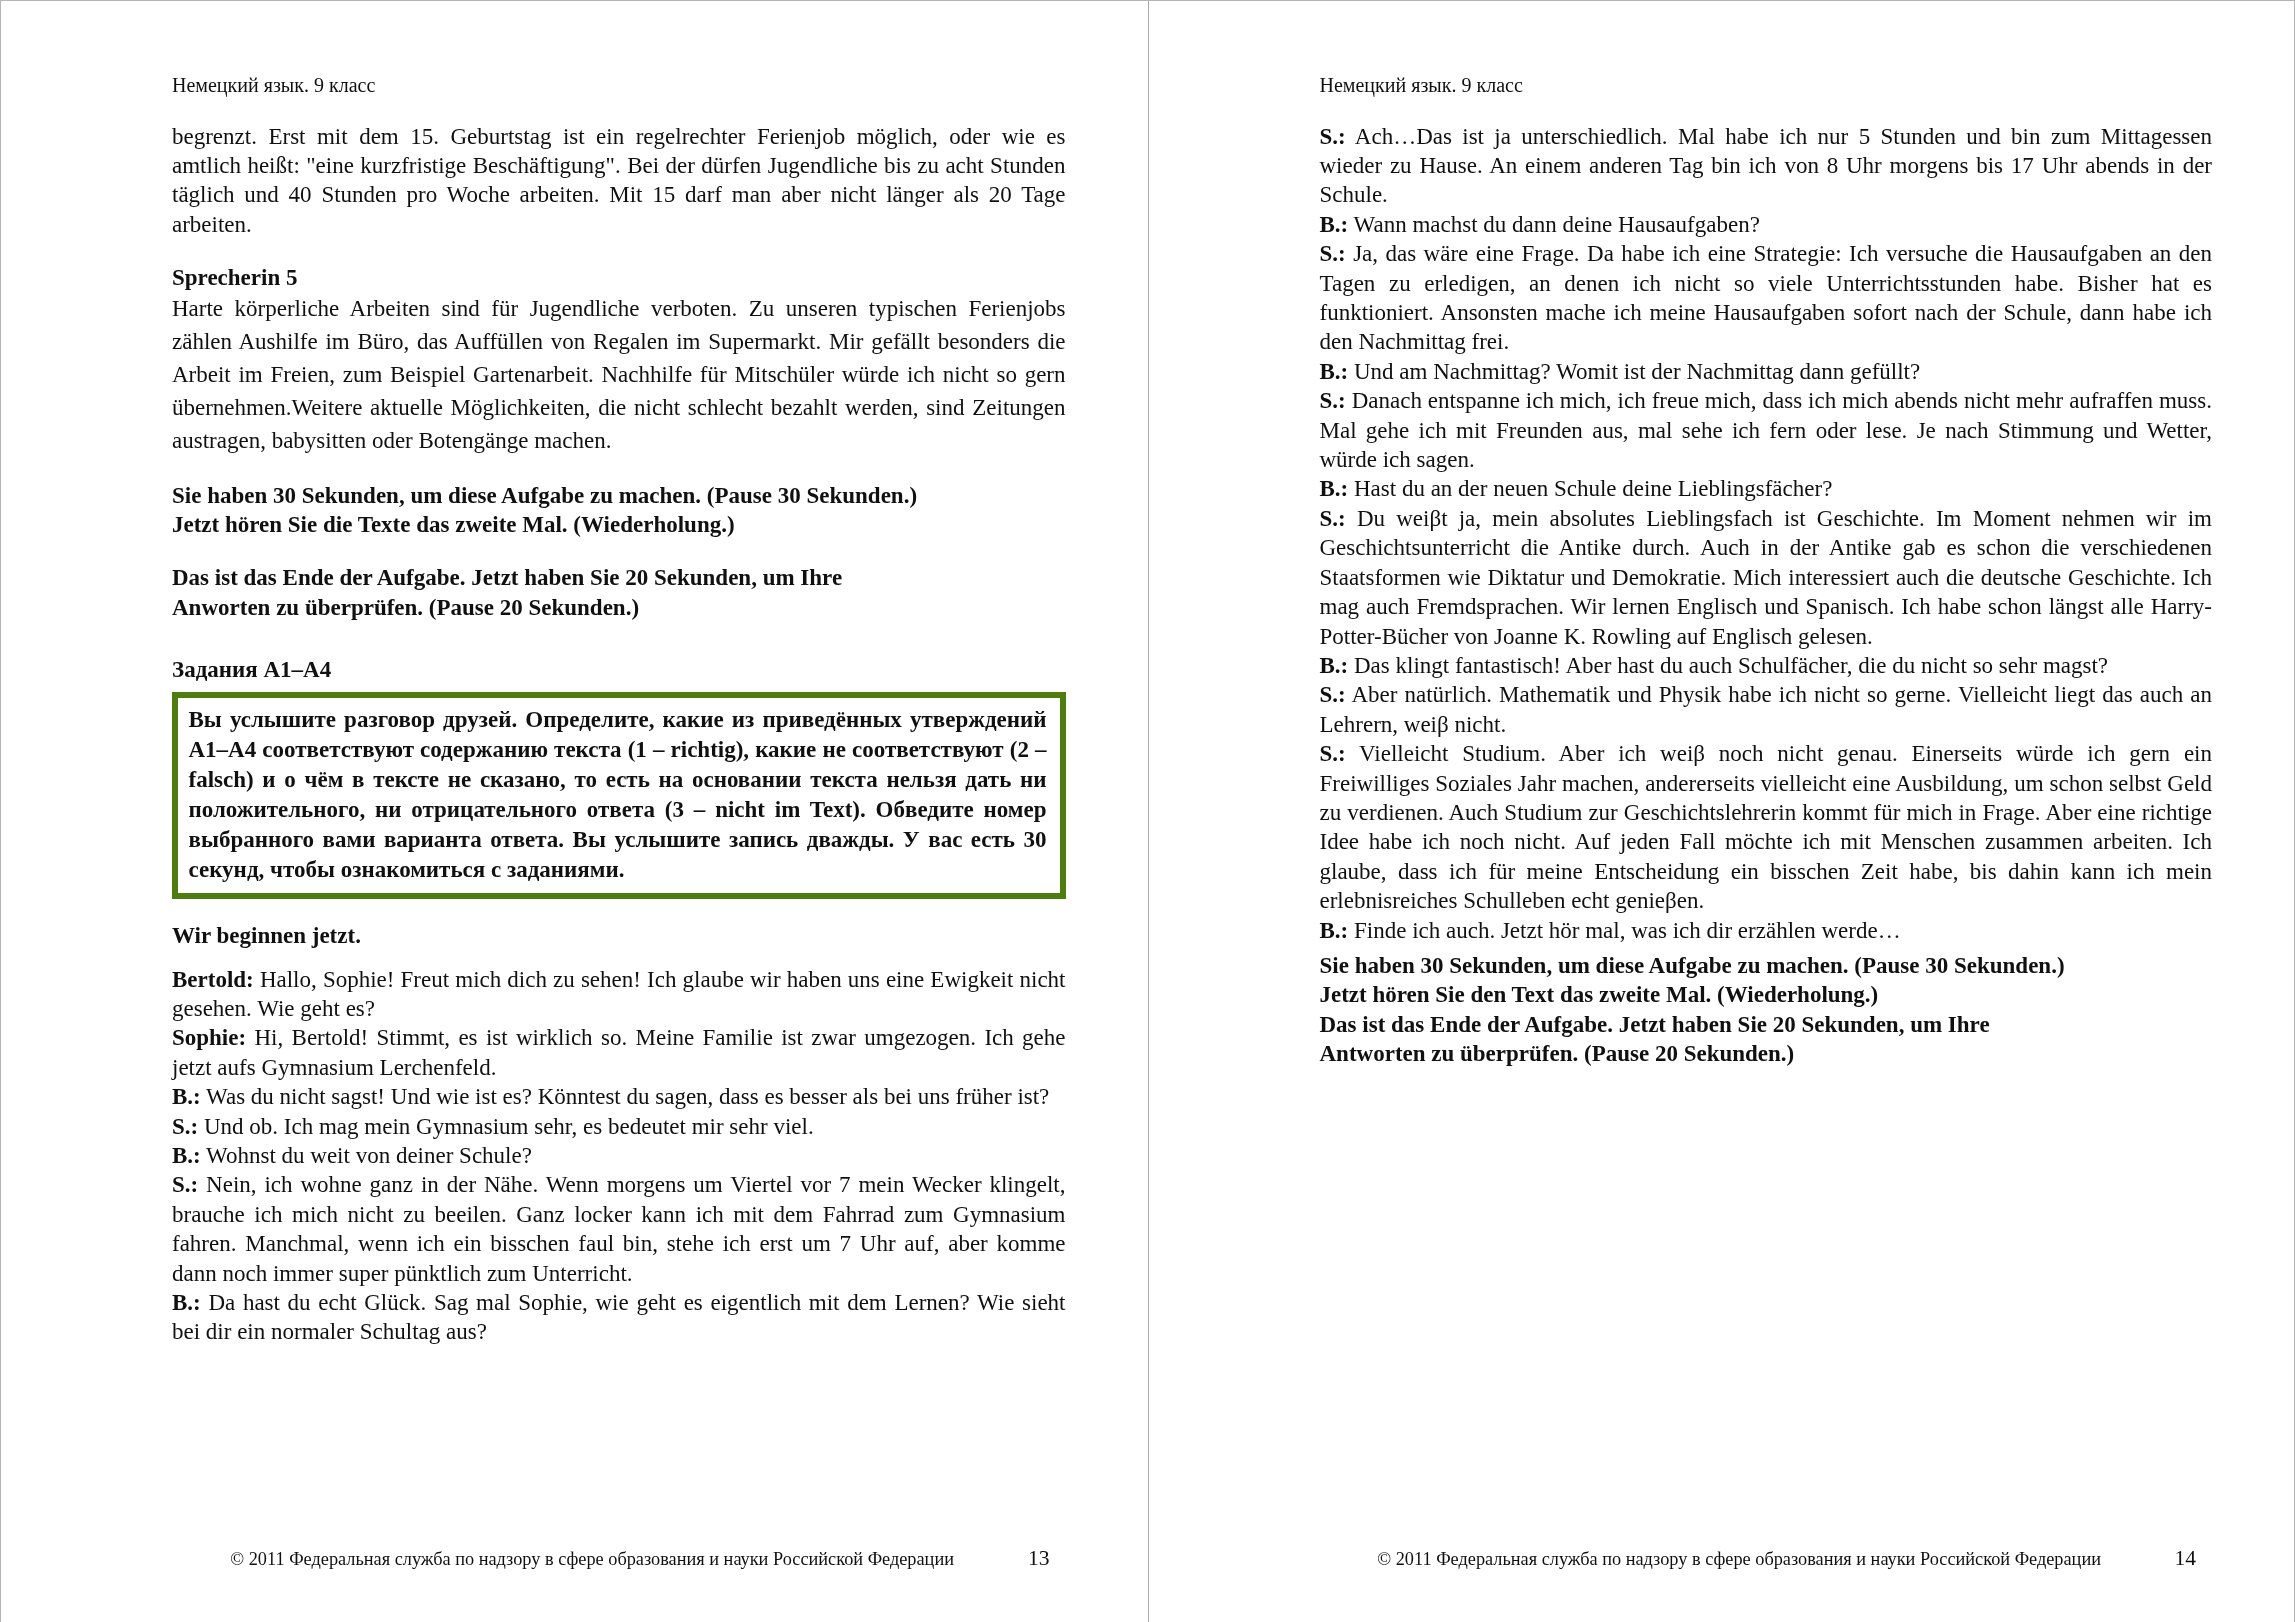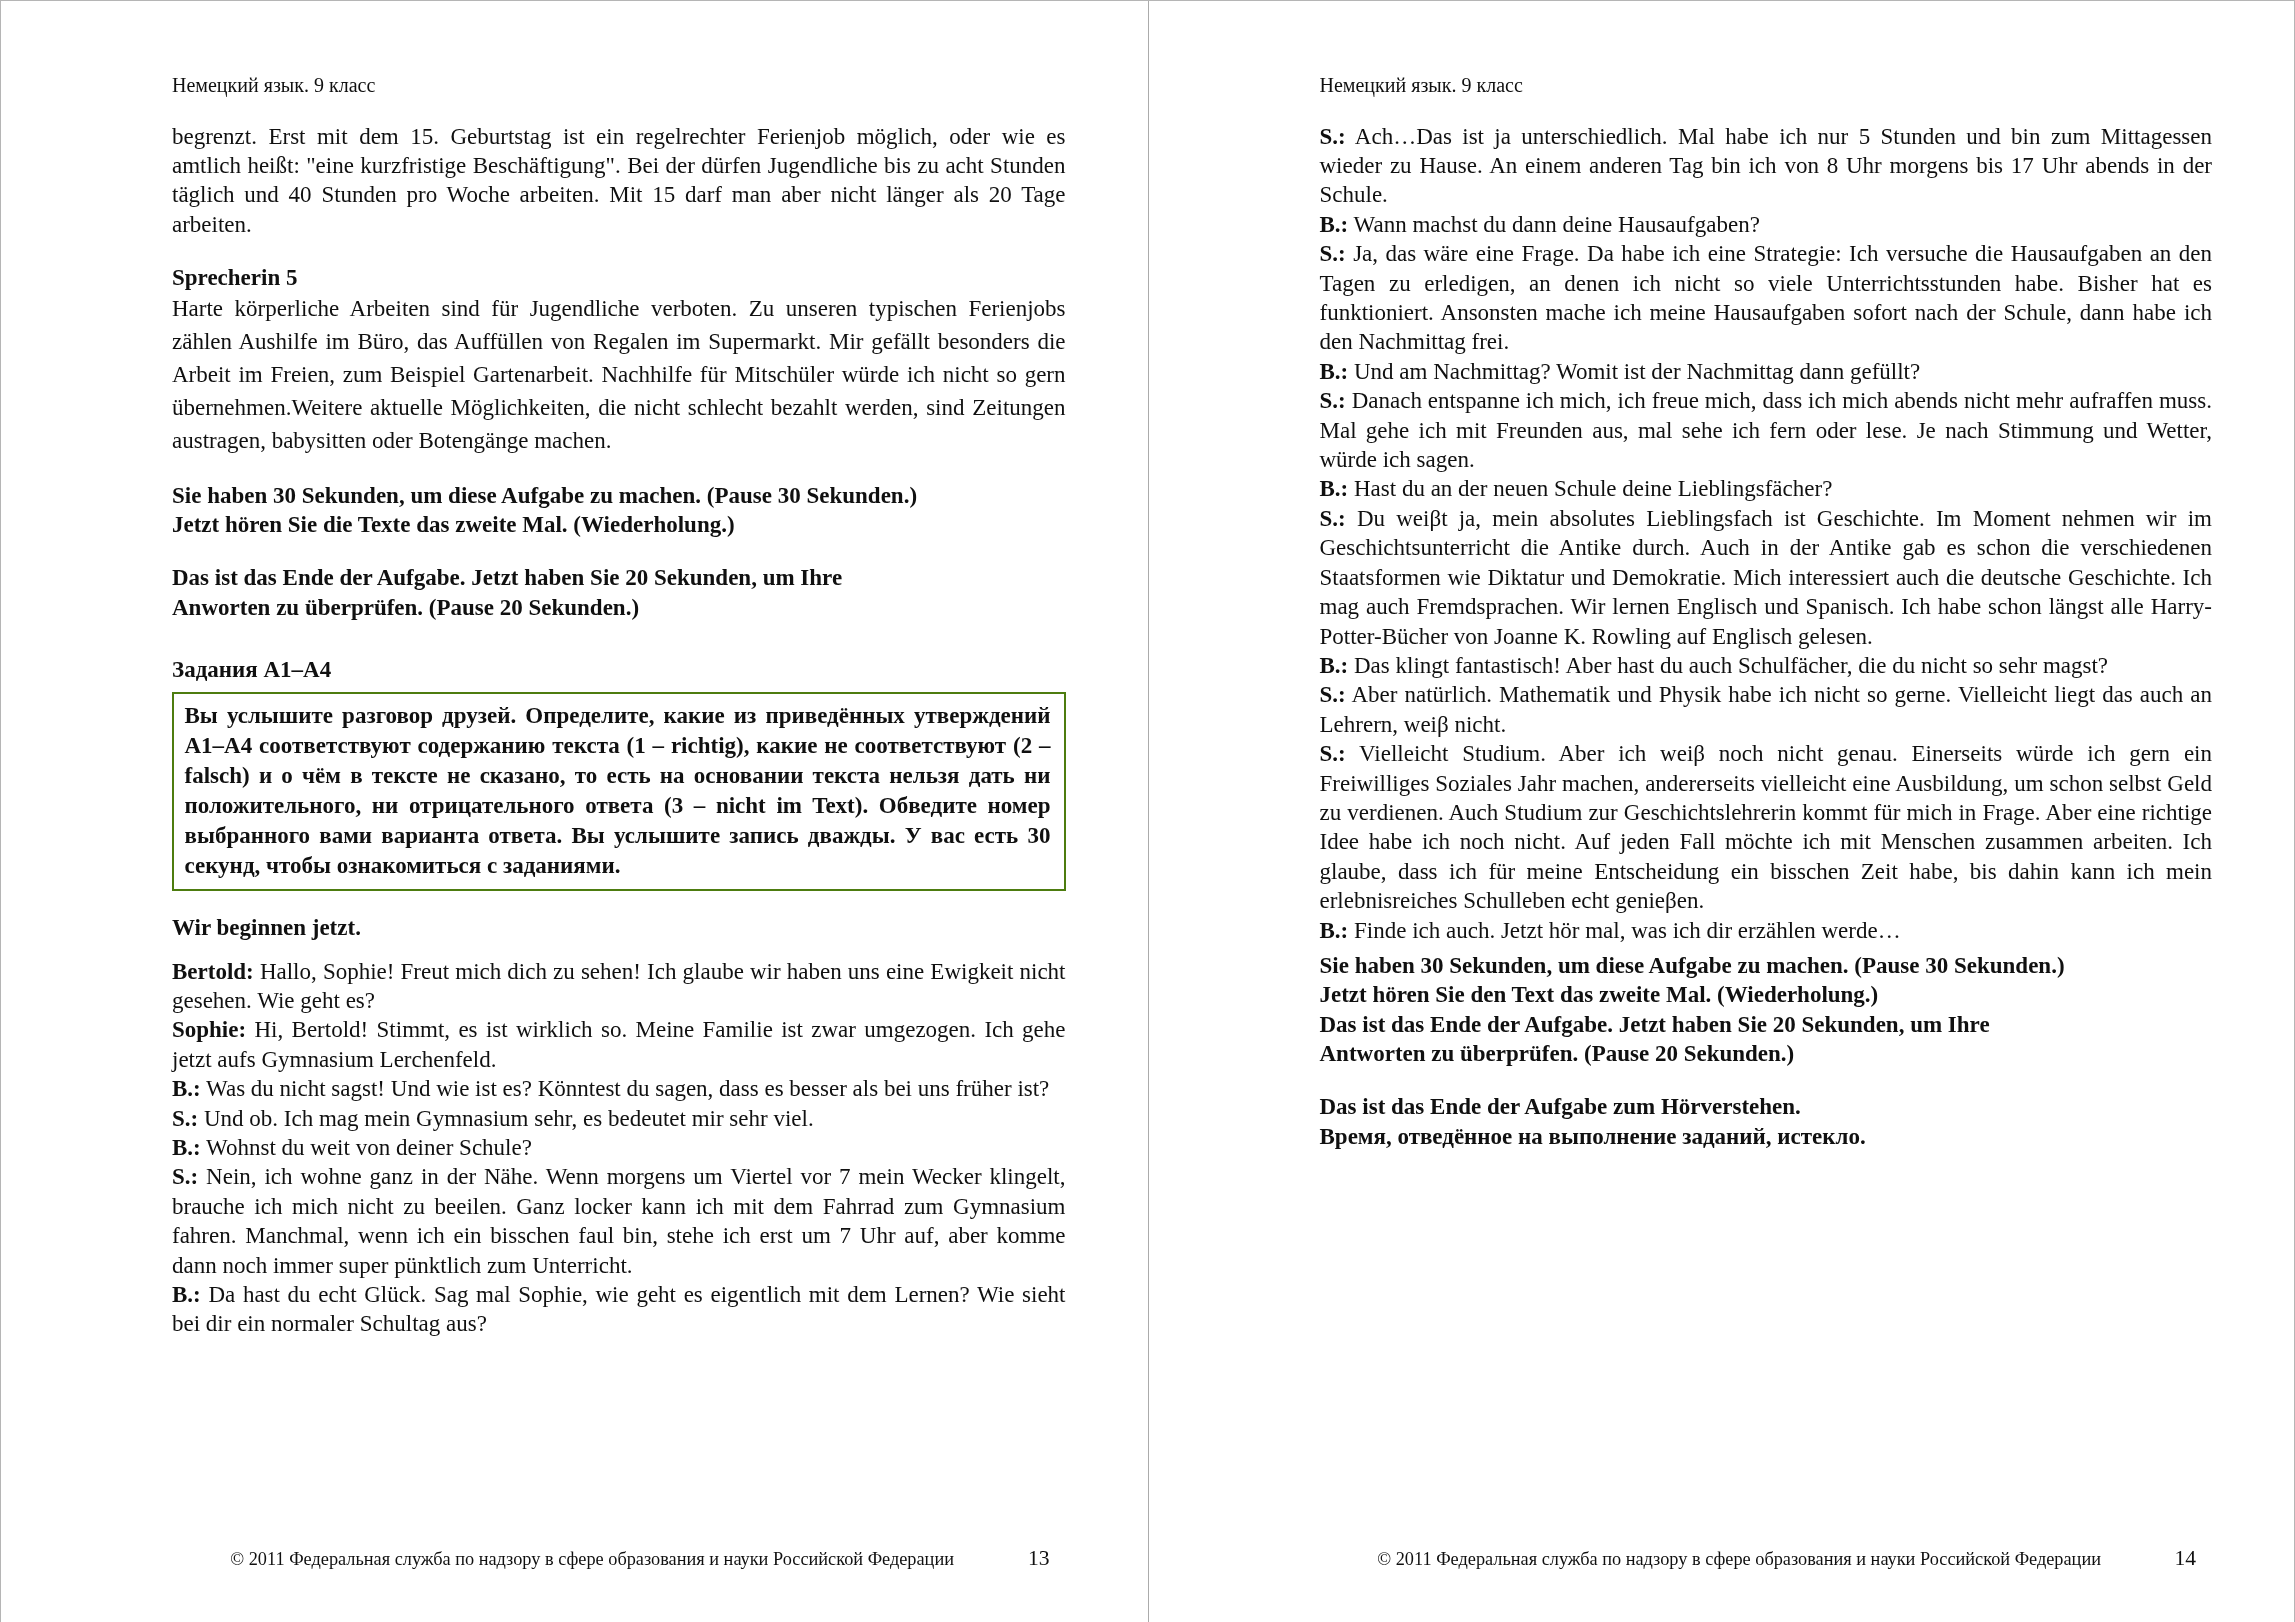--- a/index.html
+++ b/index.html
@@ -60,21 +60,21 @@
 
   .tasks-heading {
     font-size: 23px;
     line-height: 29.4px;
     font-weight: bold;
     margin: 9.2px 0 7.9px 0;
   }
 
   .task-box {
     box-sizing: border-box;
-    border: 2px solid #4d7c0f;
+    border: 6px solid #4d7c0f;
     padding: 6.5px 13px 7.9px 10.5px;
     font-size: 23px;
     line-height: 30px;
     font-weight: bold;
     text-align: justify;
     margin: 0 0 22px 0;
   }
 
   .begin-line {
     font-size: 23px;
@@ -219,24 +219,20 @@
       <span>Finde ich auch. Jetzt hör mal, was ich dir erzählen werde…</span>
     </p>
 
     <div class="bold-block">
       <div>Sie haben 30 Sekunden, um diese Aufgabe zu machen. (Pause 30 Sekunden.)</div>
       <div>Jetzt hören Sie den Text das zweite Mal.  (Wiederholung.)</div>
       <div>Das ist das Ende der Aufgabe. Jetzt haben Sie 20 Sekunden, um Ihre</div>
       <div>Antworten zu überprüfen. (Pause 20 Sekunden.)</div>
     </div>
 
-    <div class="bold-block">
-      <div>Das ist das Ende der Aufgabe zum Hörverstehen.</div>
-      <div>Время, отведённое на выполнение заданий, истекло.</div>
-    </div>
 
     <div class="footer">
       <div class="copy">© 2011  Федеральная служба по надзору в сфере образования и науки Российской Федерации</div>
       <div class="pagenum">14</div>
     </div>
   </div>
 
 </div>
 
 

